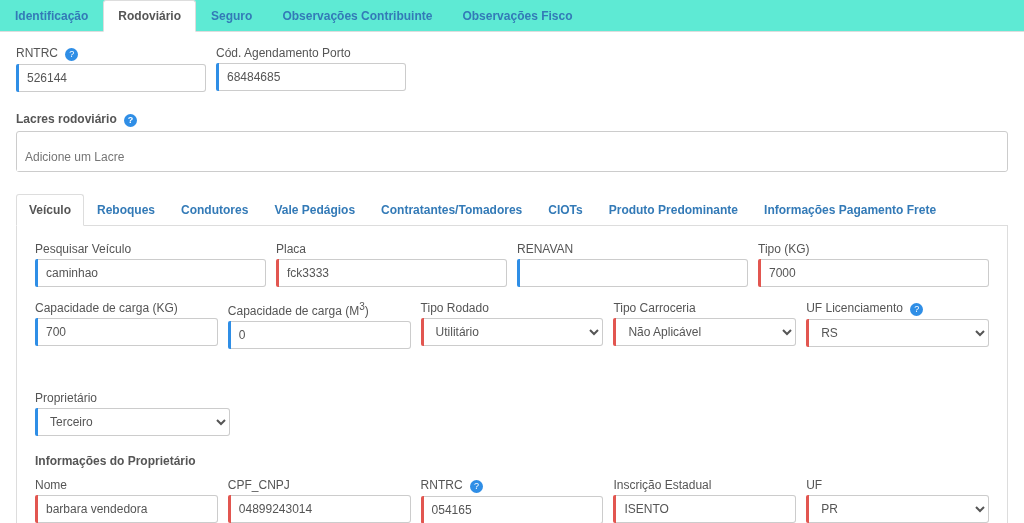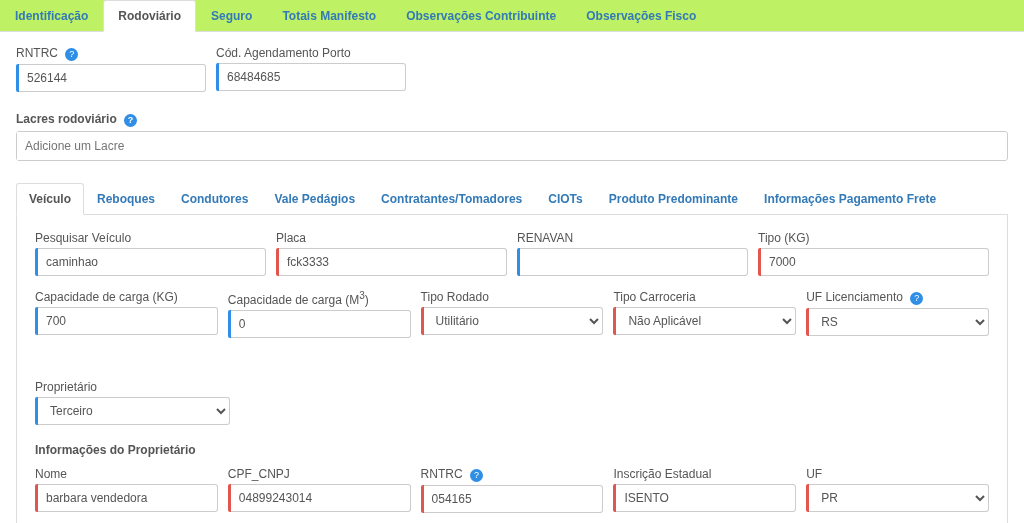--- a/index.html
+++ b/index.html
@@ -1,17 +1,17 @@
 <!DOCTYPE html>
 <html><head>
 <meta charset="utf-8">
 <style>
   * { box-sizing: border-box; margin: 0; padding: 0; font-family: Arial, Helvetica, sans-serif; }
   body { background: #fff; font-size: 12px; color: #333; }
-  .top-tabs { display: flex; border-bottom: 1px solid #ddd; background: #bef264; }
+  .top-tabs { display: flex; border-bottom: 1px solid #ddd; background: #5eead4; }
   .top-tabs .tab { padding: 8px 14px; font-size: 12px; color: #337ab7; font-weight: bold; cursor: pointer; border: 1px solid transparent; border-bottom: none; }
   .top-tabs .tab.active { background: #fff; color: #555; border: 1px solid #ddd; border-bottom-color: #fff; border-radius: 3px 3px 0 0; margin-bottom: -1px; }
   .pagebody { padding: 14px 16px; }
   .row { display: flex; gap: 10px; margin-bottom: 6px; flex-wrap: wrap; }
   .field { display: flex; flex-direction: column; }
   .field label { font-size: 12px; color: #555; margin-bottom: 3px; }
   .w200 { width: 190px; }
   .input-wrap { position: relative; display: flex; }
   .input-wrap .bar { width: 3px; border-radius: 2px 0 0 2px; }
   .bar.blue { background: #2f8ee6; }
@@ -28,21 +28,20 @@
   .col5 { flex: 1; min-width: 170px; }
   .section-sub { font-size: 12px; color: #555; font-weight: bold; margin: 18px 0 10px; }
 </style>
 </head>
 <body>
 
 <div class="top-tabs">
   <div class="tab">Identificação</div>
   <div class="tab active">Rodoviário</div>
   <div class="tab">Seguro</div>
-  <div class="tab">Totais Manifesto</div>
   <div class="tab">Observações Contribuinte</div>
   <div class="tab">Observações Fisco</div>
 </div>
 
 <div class="pagebody">
 
   <div class="row">
     <div class="field w200">
       <label><span>RNTRC</span> <span class="q">?</span></label>
       <div class="input-wrap">
@@ -54,21 +53,21 @@
       <label>Cód. Agendamento Porto</label>
       <div class="input-wrap">
           <div class="bar blue"></div>
           <input value="68484685" style="">
         </div>
     </div>
   </div>
 
   <div class="section-label"><span>Lacres rodoviário</span> <span class="q">?</span></div>
   <div class="input-wrap fullwidth" style="border:1px solid #ccc;border-radius:3px;">
-    <input style="border: none;" placeholder="Adicione um Lacre">
+    <input style="border: none; margin-top: 11px;" placeholder="Adicione um Lacre">
   </div>
 
   <div class="sub-tabs">
     <div class="stab active">Veículo</div>
     <div class="stab">Reboques</div>
     <div class="stab">Condutores</div>
     <div class="stab">Vale Pedágios</div>
     <div class="stab">Contratantes/Tomadores</div>
     <div class="stab">CIOTs</div>
     <div class="stab">Produto Predominante</div>

